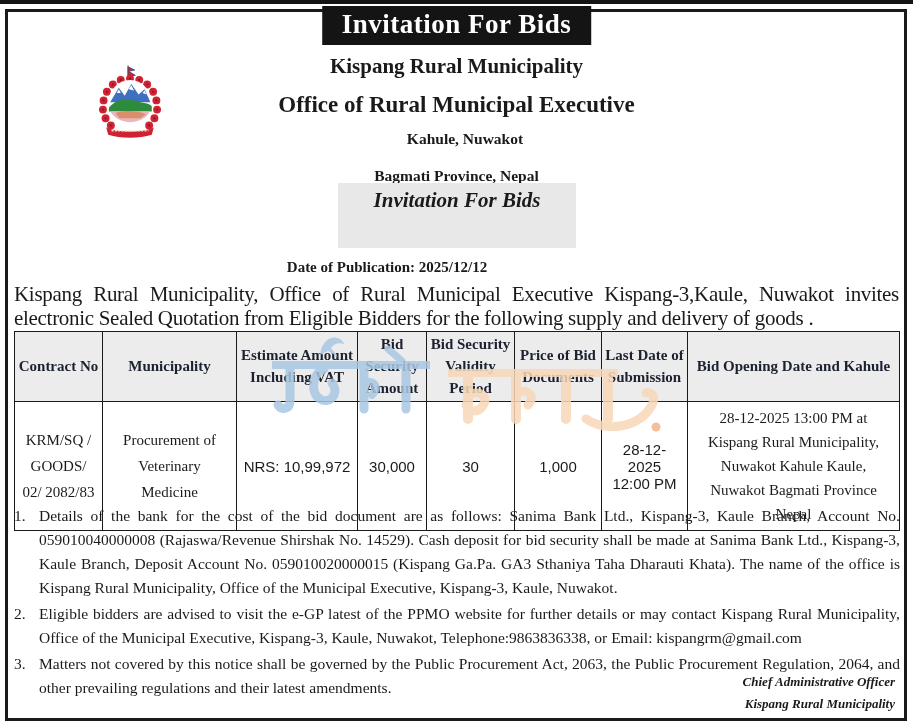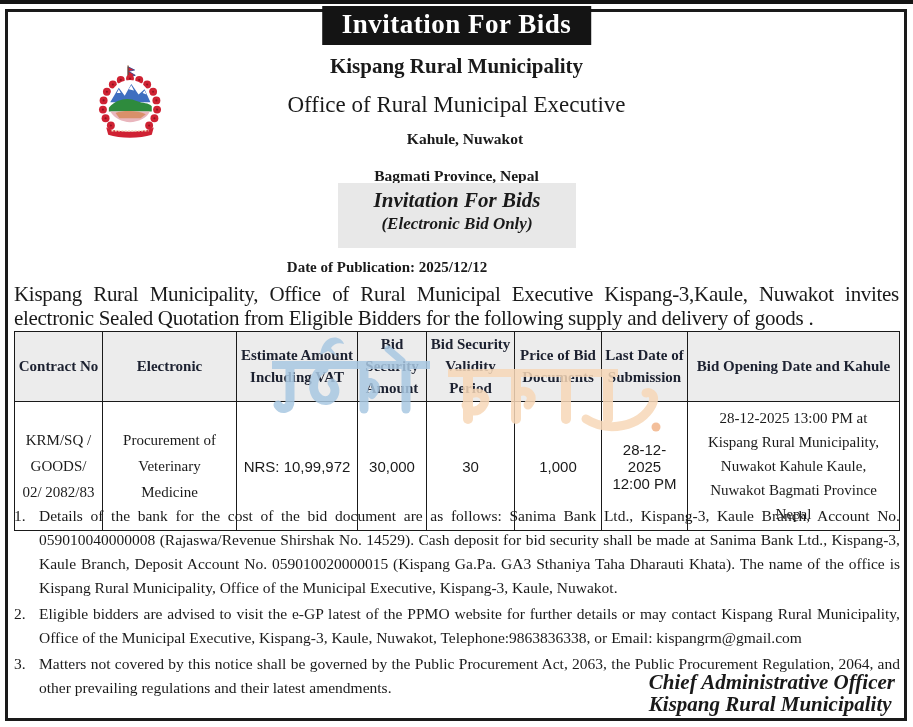--- a/index.html
+++ b/index.html
@@ -24,21 +24,21 @@
     position: absolute; left: 50%; top: 6px; transform: translateX(-50%);
     background: #141414; color: #fff;
     font-size: 27px; font-weight: bold;
     padding: 3px 20px 5px 20px;
     letter-spacing: 0.5px;
     white-space: nowrap;
     z-index: 3;
   }
   .centered-line { position: absolute; left: 0; width: 913px; text-align: center; }
   .org-name  { top: 54px;  font-size: 21px; font-weight: bold; }
-  .office-name { top: 92px; font-size: 23px; font-weight: normal; }
+  .office-name { top: 92px; font-size: 23px; font-weight: bold; }
   .addr1 { top: 130px; font-size: 15.5px; font-weight: bold; padding-left: 17px; }
   .addr2 { top: 159px; font-size: 15.5px; font-weight: bold; margin-top: 8px; }
   .emblem {
     position: absolute; left: 97px; top: 64px; width: 66px; height: 82px;
   }
   .gray-box {
     position: absolute; left: 338px; top: 183px; width: 238px; height: 65px;
     background: #e8e8e8; text-align: center; z-index: 2;
   }
   .gray-box .nb-title { font-size: 21px; font-weight: bold; font-style: italic; margin-top: 5px; }
@@ -75,22 +75,22 @@
     text-align: justify; padding: 6px 9px; line-height: 1.6; font-size: 15px;
   }
   .notes {
     position: absolute; left: 14px; top: 504px; width: 886px;
     font-size: 15.5px; line-height: 24px;
   }
   .note-item { display: flex; margin-bottom: 2px; }
   .note-num  { width: 25px; flex: 0 0 25px; }
   .note-text { flex: 1; text-align: justify; }
   .signature {
-    position: absolute; right: 18px; top: 671px; 
-    font-weight: bold; font-style: italic; font-size: 21px; line-height: 22px;
+    position: absolute; right: 18px; top: 671px; text-align: right;
+    font-weight: bold; font-style: italic; font-size: 13px; line-height: 22px;
     z-index: 2;
   }
   .watermark {
     position: absolute; left: 268px; top: 335px; width: 395px; height: 110px;
     z-index: 2; pointer-events: none;
   }
 </style>
 </head>
 <body>
 
@@ -155,42 +155,41 @@
   <path d="M22 101 L78 101" stroke="#f5e6c8" stroke-width="2" stroke-dasharray="3 2"></path>
 </svg>
 
 <div class="centered-line org-name">Kispang Rural Municipality</div>
 <div class="centered-line office-name">Office of  Rural Municipal Executive</div>
 <div class="centered-line addr1">Kahule, Nuwakot</div>
 <div class="centered-line addr2">Bagmati Province, Nepal</div>
 
 <div class="gray-box">
   <div class="nb-title">Invitation For Bids</div>
-  <div class="nb-sub">(Electronic Bid Only)</div>
 </div>
 
 <div class="pub-date">Date of Publication: 2025/12/12</div>
 
 <div class="intro">Kispang Rural Municipality, Office of Rural Municipal Executive Kispang-3,Kaule, Nuwakot invites electronic Sealed Quotation from Eligible Bidders for the following supply and delivery of goods .</div>
 
 <table class="bids">
   <colgroup>
     <col style="width:88px">
       <col style="width:134px">
       <col style="width:121px">
       <col style="width:69px">
     <col style="width:88px">
       <col style="width:87px">
       <col style="width:86px">
       <col style="width:212px">
   </colgroup>
   <thead>
     <tr>
       <th>Contract No</th>
-      <th>Electronic</th>
+      <th>Municipality</th>
       <th>Estimate Amount Including VAT</th>
       <th>Bid Security Amount</th>
       <th>Bid Security Validity Period</th>
       <th>Price of Bid Documents</th>
       <th>Last Date of Submission</th>
       <th>Bid Opening Date and Kahule</th>
     </tr>
   </thead>
   <tbody>
     <tr>

